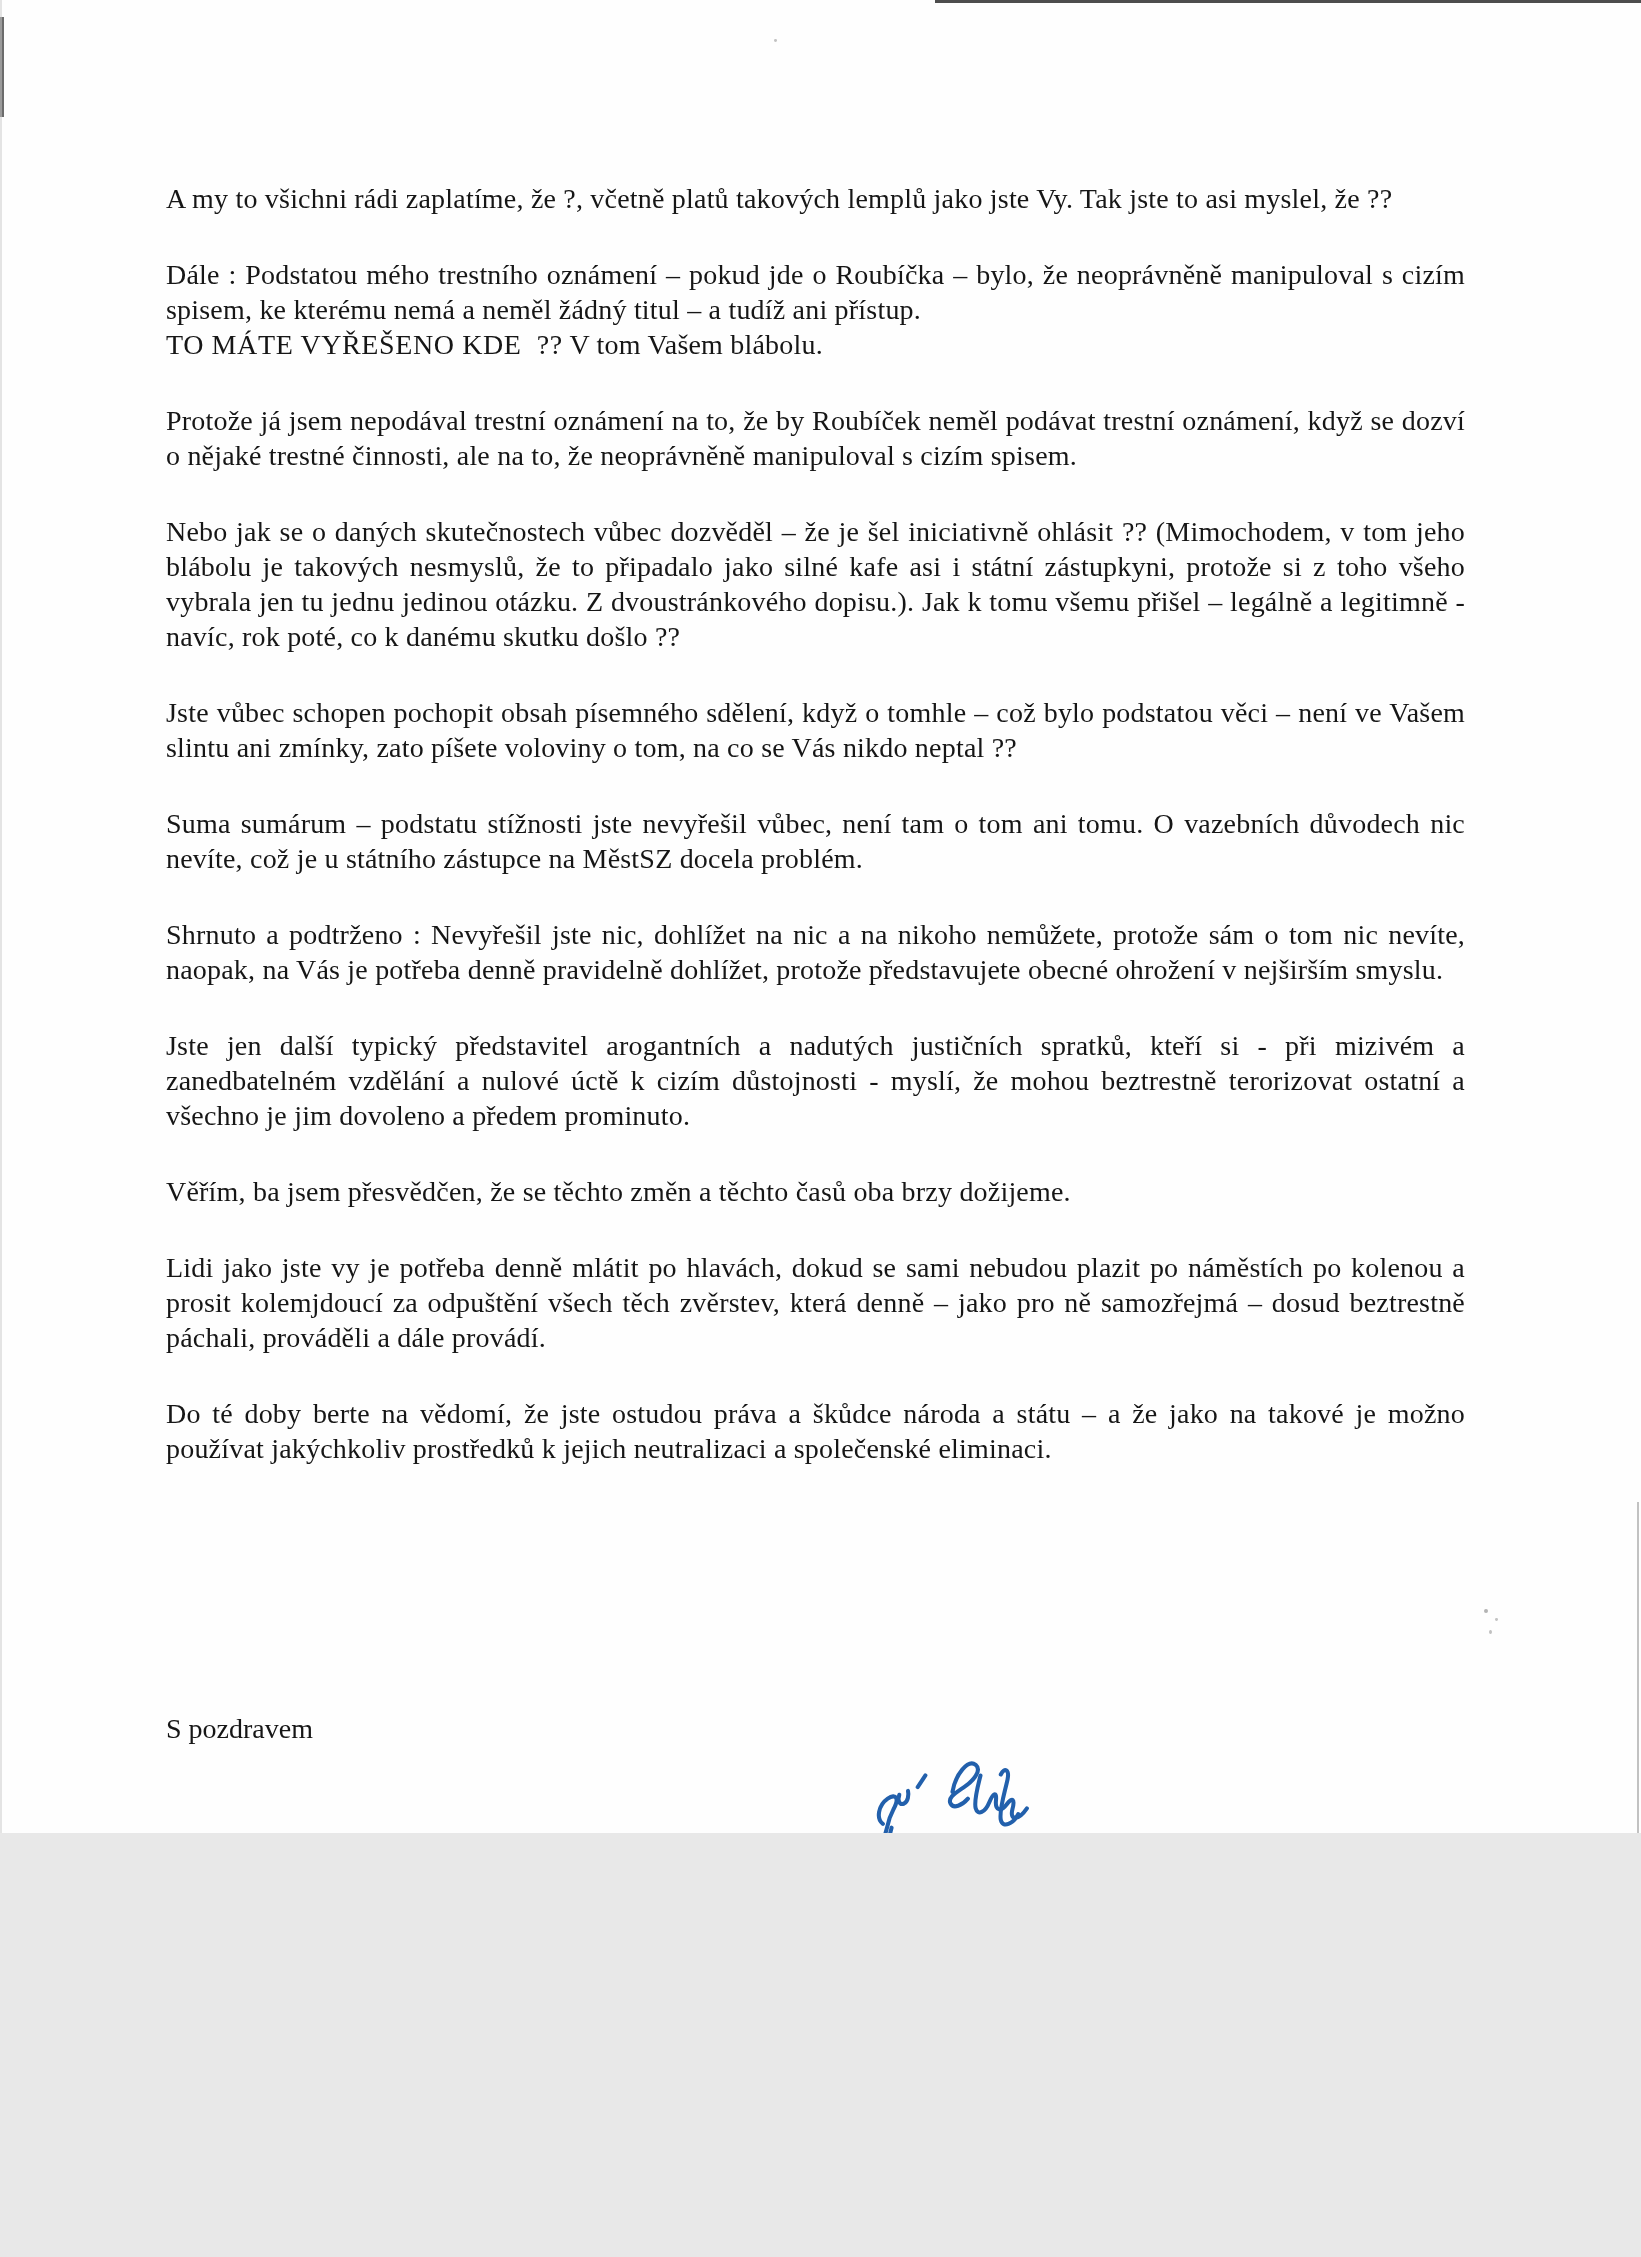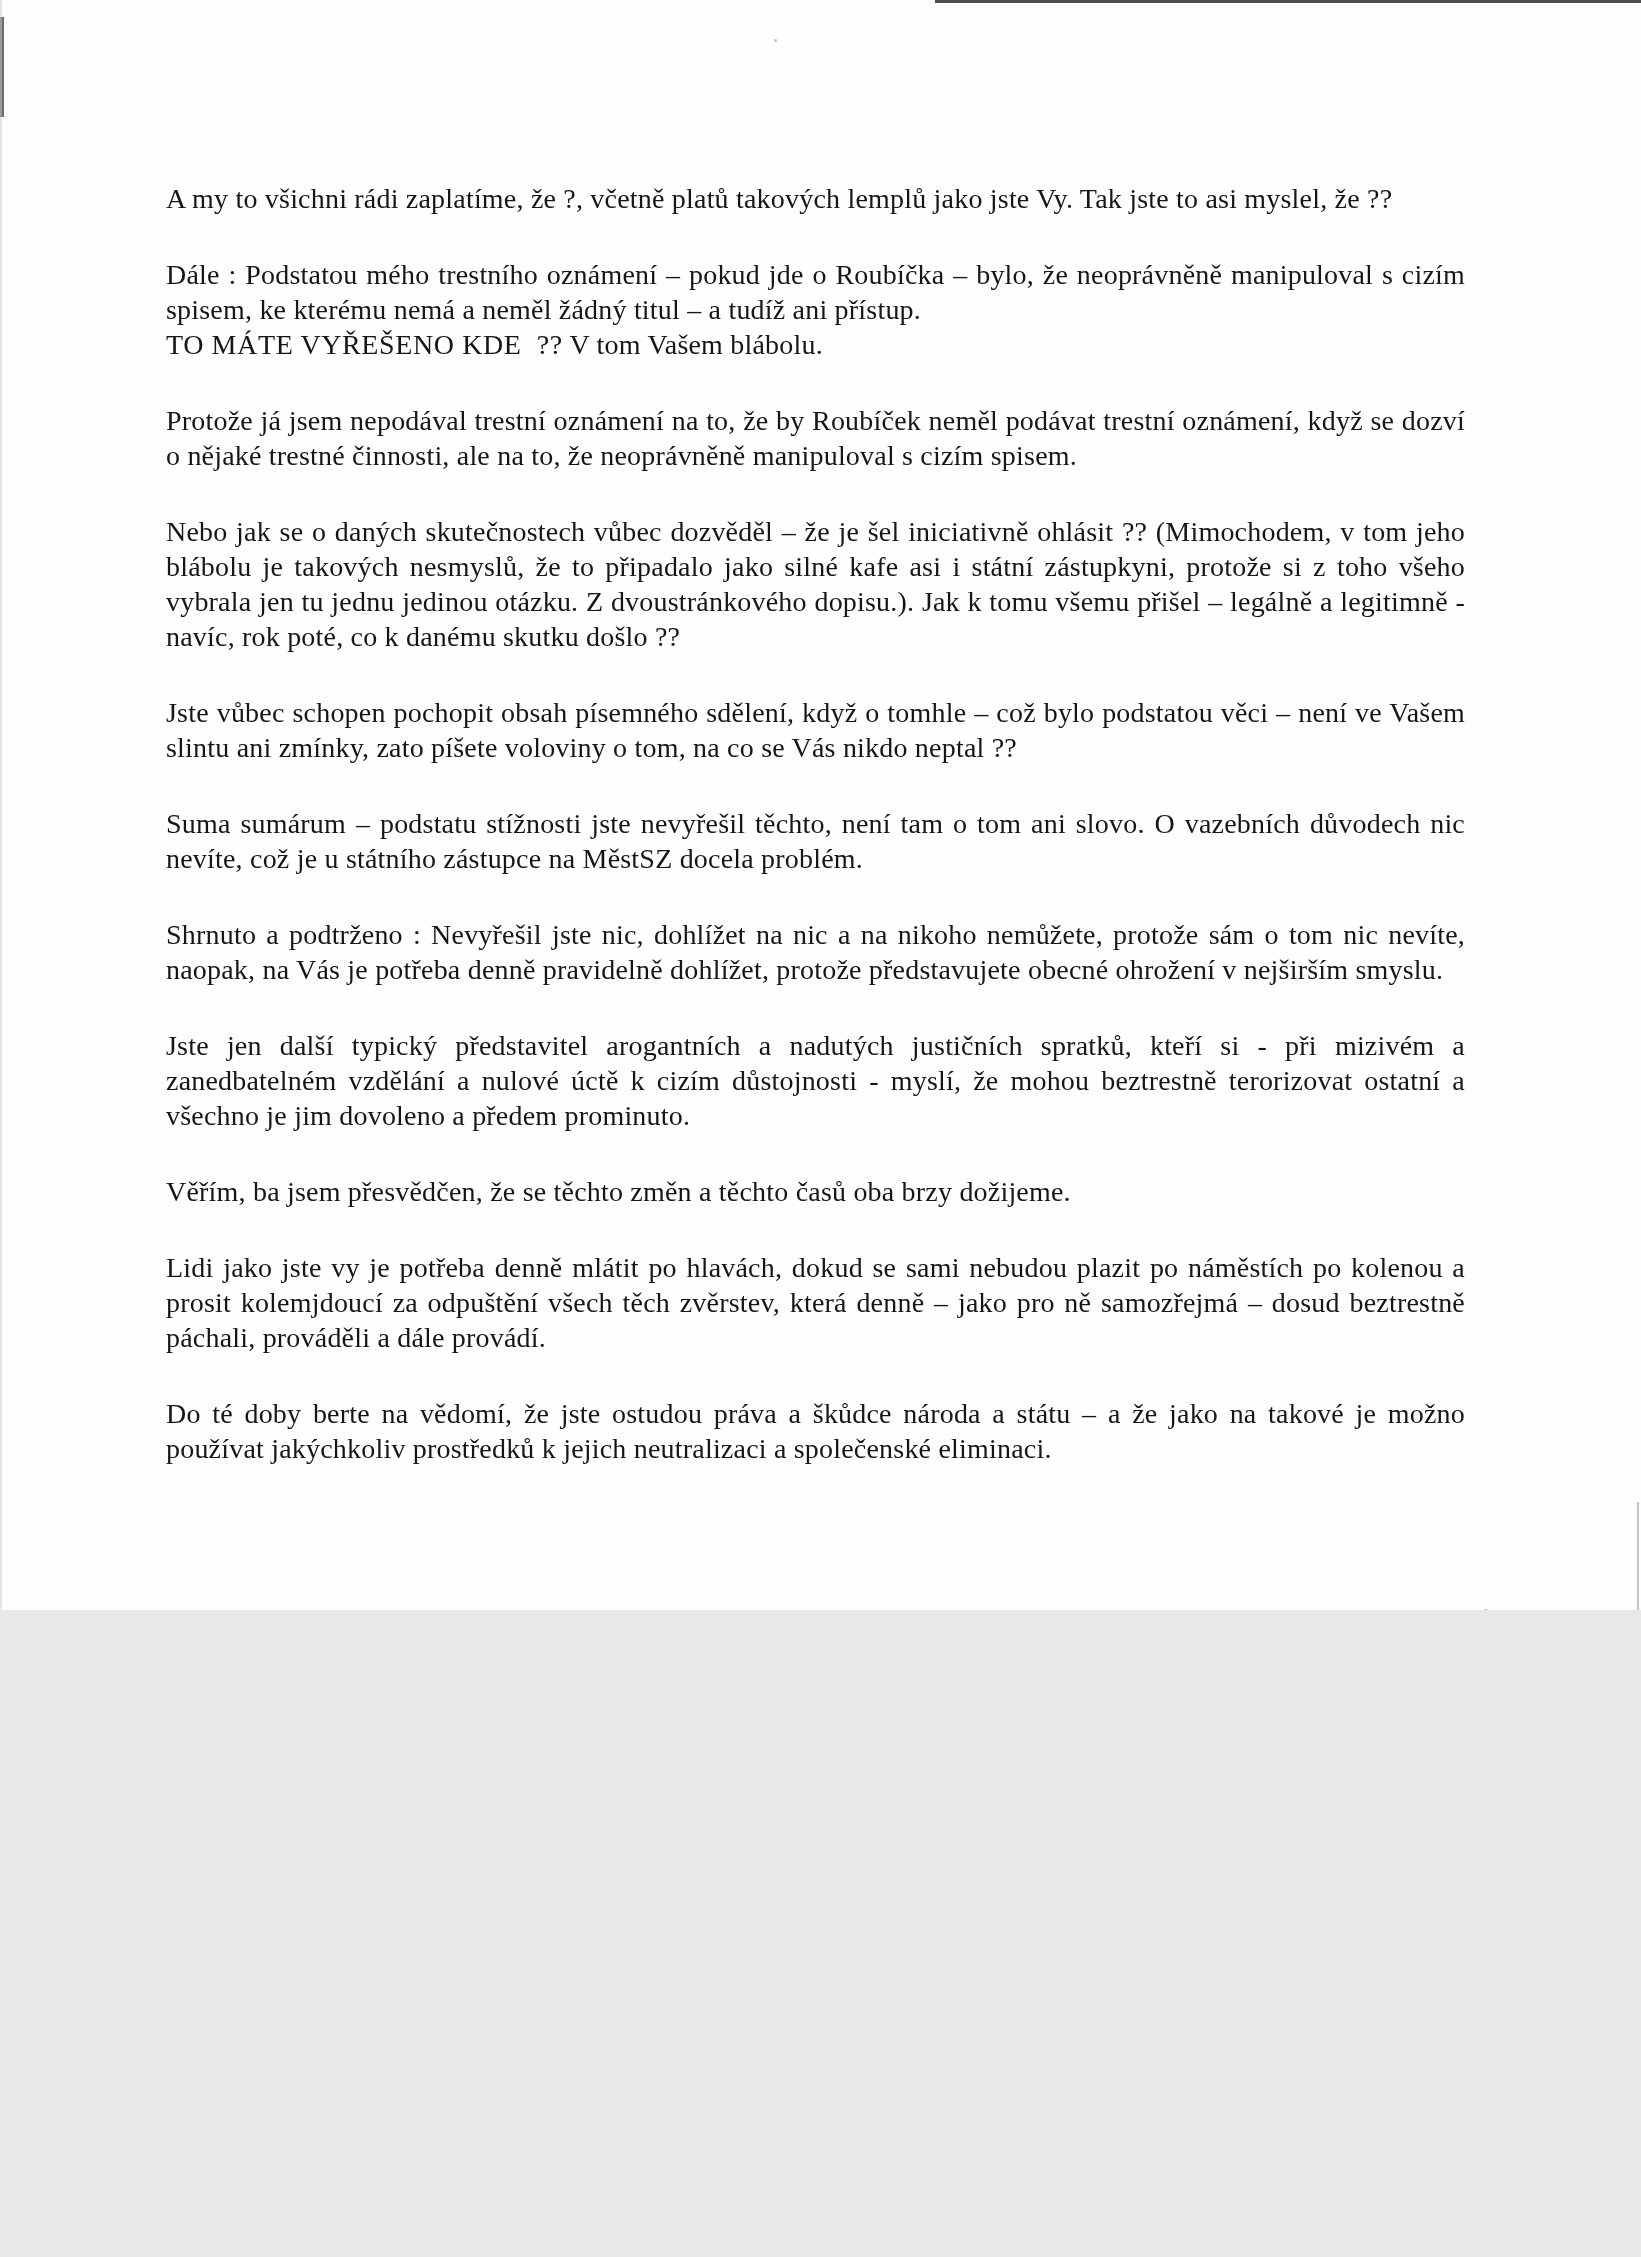--- a/index.html
+++ b/index.html
@@ -4,21 +4,21 @@
 <style>
   :root{
     --ink:#161616;
     --paper:#fefefe;
     --sig:#2260ac;
     --stamp:#8b5068;
   }
   html,body{margin:0;padding:0;background:#e8e8e8;}
   .scan{
     position:relative;
-    width:1641px;height:1610px;
+    width:1641px;height:1833px;
     background:var(--paper);
     overflow:hidden;
     font-family:"Liberation Serif","DejaVu Serif",serif;
     color:var(--ink);
   }
   .letter-body{
     position:absolute;
     left:166px;top:181px;width:1299px;
   }
   .letter-body p.para{
@@ -89,21 +89,21 @@
 
 <div class="scan">
 
   <div class="letter-body">
       <p class="para"><span>A my to všichni rádi zaplatíme, že ?, včetně platů takových lemplů jako jste Vy. Tak jste to asi myslel, že ??</span></p>
       <p class="para"><span>Dále : Podstatou mého trestního oznámení – pokud jde o Roubíčka – bylo, že neoprávněně manipuloval s cizím spisem, ke kterému nemá a neměl žádný titul – a tudíž ani přístup.
 </span><b>TO MÁTE VYŘEŠENO KDE&nbsp; ??</b><span> V tom Vašem blábolu.</span></p>
       <p class="para"><span>Protože já jsem nepodával trestní oznámení na to, že by Roubíček neměl podávat trestní oznámení, když se dozví o nějaké trestné činnosti, ale na to, že neoprávněně manipuloval s cizím spisem.</span></p>
       <p class="para"><span>Nebo jak se o daných skutečnostech vůbec dozvěděl – že je šel iniciativně ohlásit ?? (Mimochodem, v tom jeho blábolu je takových nesmyslů, že to připadalo jako silné kafe asi i státní zástupkyni, protože si z toho všeho vybrala jen tu jednu jedinou otázku. Z dvoustránkového dopisu.). Jak k tomu všemu přišel – legálně a legitimně - navíc, rok poté, co k danému skutku došlo ??</span></p>
       <p class="para"><span>Jste vůbec schopen pochopit obsah písemného sdělení, když o tomhle – což bylo podstatou věci – není ve Vašem slintu ani zmínky, zato píšete voloviny o tom, na co se Vás nikdo neptal ??</span></p>
-      <p class="para"><span>Suma sumárum – podstatu stížnosti jste nevyřešil těchto, není tam o tom ani slovo. O vazebních důvodech nic nevíte, což je u státního zástupce na MěstSZ docela problém.</span></p>
+      <p class="para"><span>Suma sumárum – podstatu stížnosti jste nevyřešil vůbec, není tam o tom ani tomu. O vazebních důvodech nic nevíte, což je u státního zástupce na MěstSZ docela problém.</span></p>
       <p class="para"><span>Shrnuto a podtrženo : Nevyřešil jste nic, dohlížet na nic a na nikoho nemůžete, protože sám o tom nic nevíte, naopak, na Vás je potřeba denně pravidelně dohlížet, protože představujete obecné ohrožení v nejširším smyslu.</span></p>
       <p class="para"><span>Jste jen další typický představitel arogantních a nadutých justičních spratků, kteří si - při mizivém a zanedbatelném vzdělání a nulové úctě k cizím důstojnosti - myslí, že mohou beztrestně terorizovat ostatní a všechno je jim dovoleno a předem prominuto.</span></p>
       <p class="para"><span>Věřím, ba jsem přesvědčen, že se těchto změn a těchto časů oba brzy dožijeme.</span></p>
       <p class="para"><span>Lidi jako jste vy je potřeba denně mlátit po hlavách, dokud se sami nebudou plazit po náměstích po kolenou a prosit kolemjdoucí za odpuštění všech těch zvěrstev, která denně – jako pro ně samozřejmá – dosud beztrestně páchali, prováděli a dále provádí.</span></p>
       <p class="para"><span>Do té doby berte na vědomí, že jste ostudou práva a škůdce národa a státu – a že jako na takové je možno používat jakýchkoliv prostředků k jejich neutralizaci a společenské eliminaci.</span></p>
     </div>
 
   <div class="closing">S pozdravem</div>
 
   <svg class="signature-svg" viewBox="0 0 240 210" xmlns="http://www.w3.org/2000/svg">

